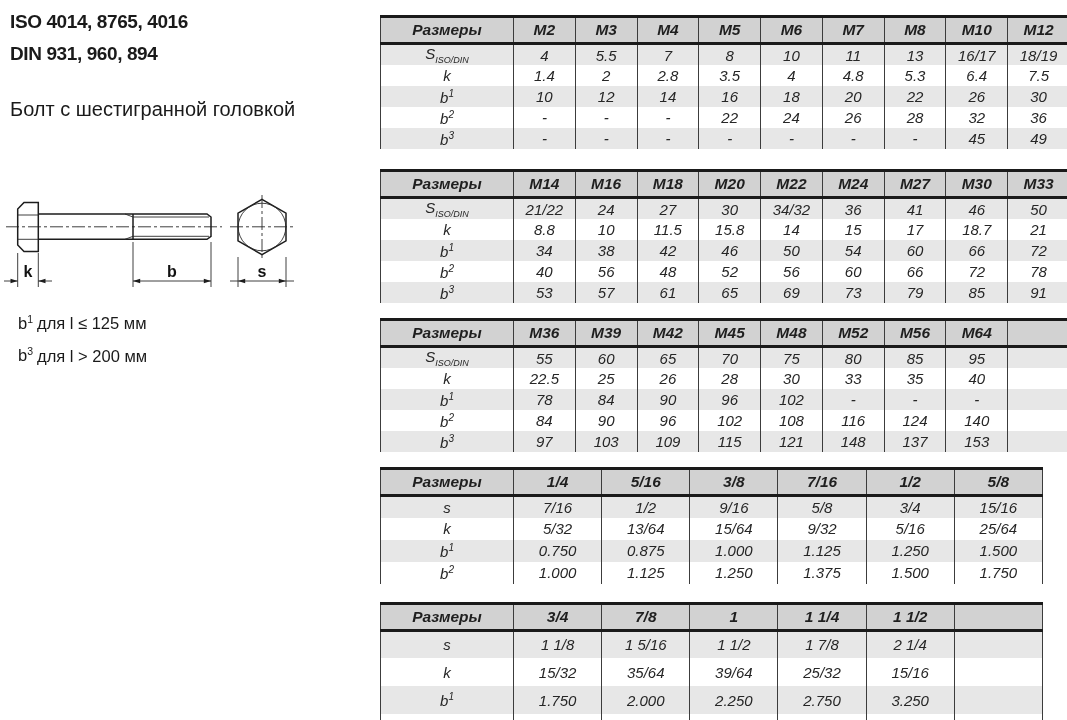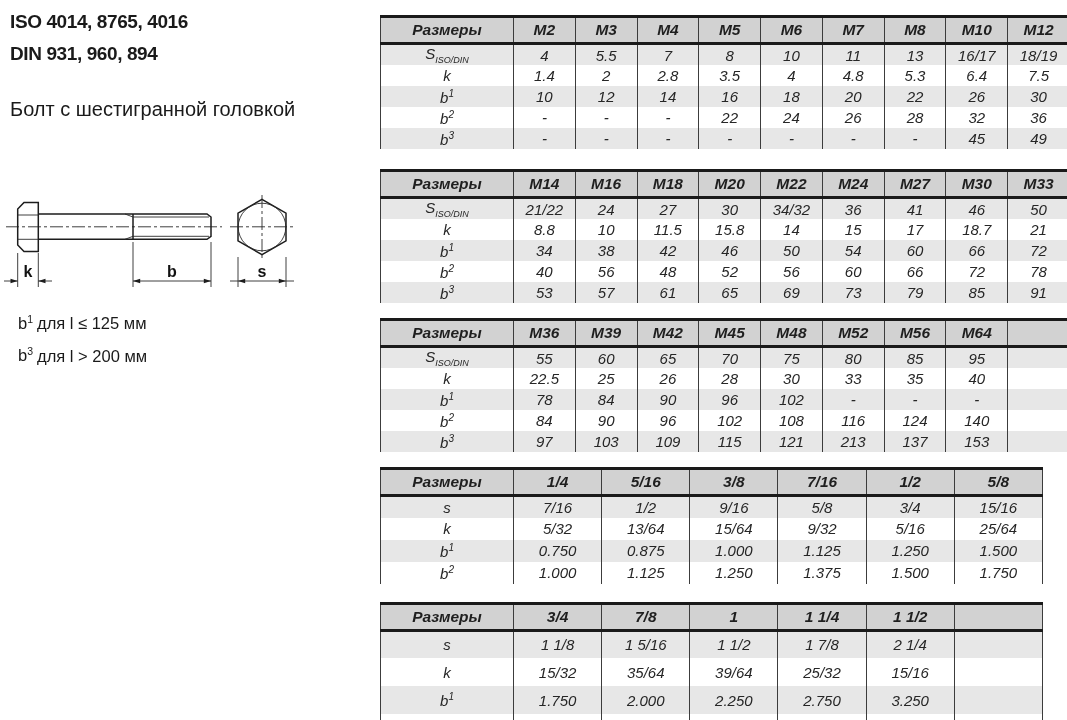--- a/index.html
+++ b/index.html
@@ -381,21 +381,21 @@
             <td>140</td>
             <td></td>
           </tr>
           <tr>
             <th>b<sup>3</sup></th>
             <td>97</td>
             <td>103</td>
             <td>109</td>
             <td>115</td>
             <td>121</td>
-            <td>213</td>
+            <td>148</td>
             <td>137</td>
             <td>153</td>
             <td></td>
           </tr>
         </tbody>
       </table>
     </div>
   <div class="tbl-host host-3">
       <table>
         <colgroup>

